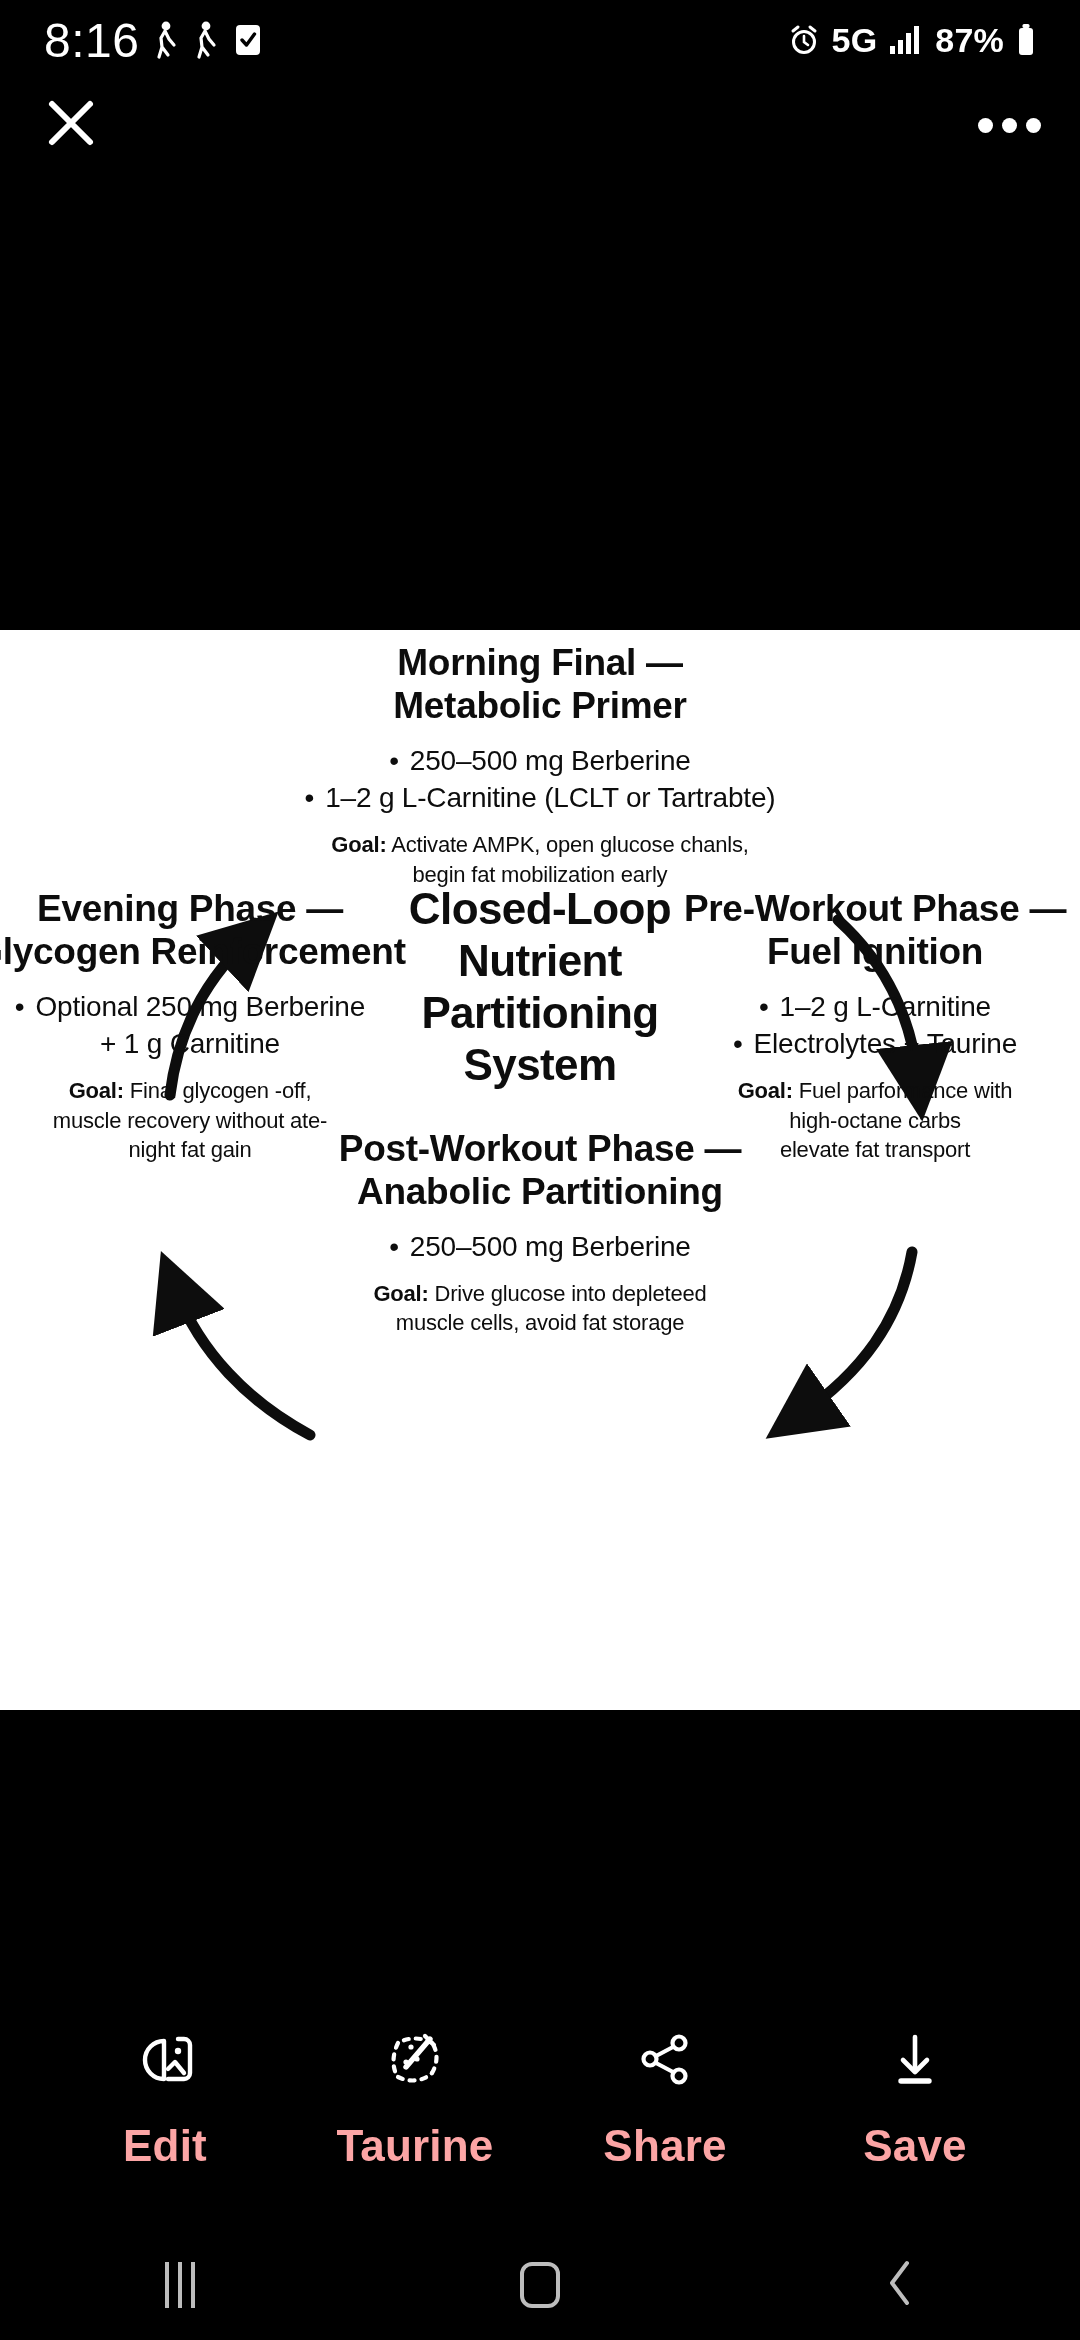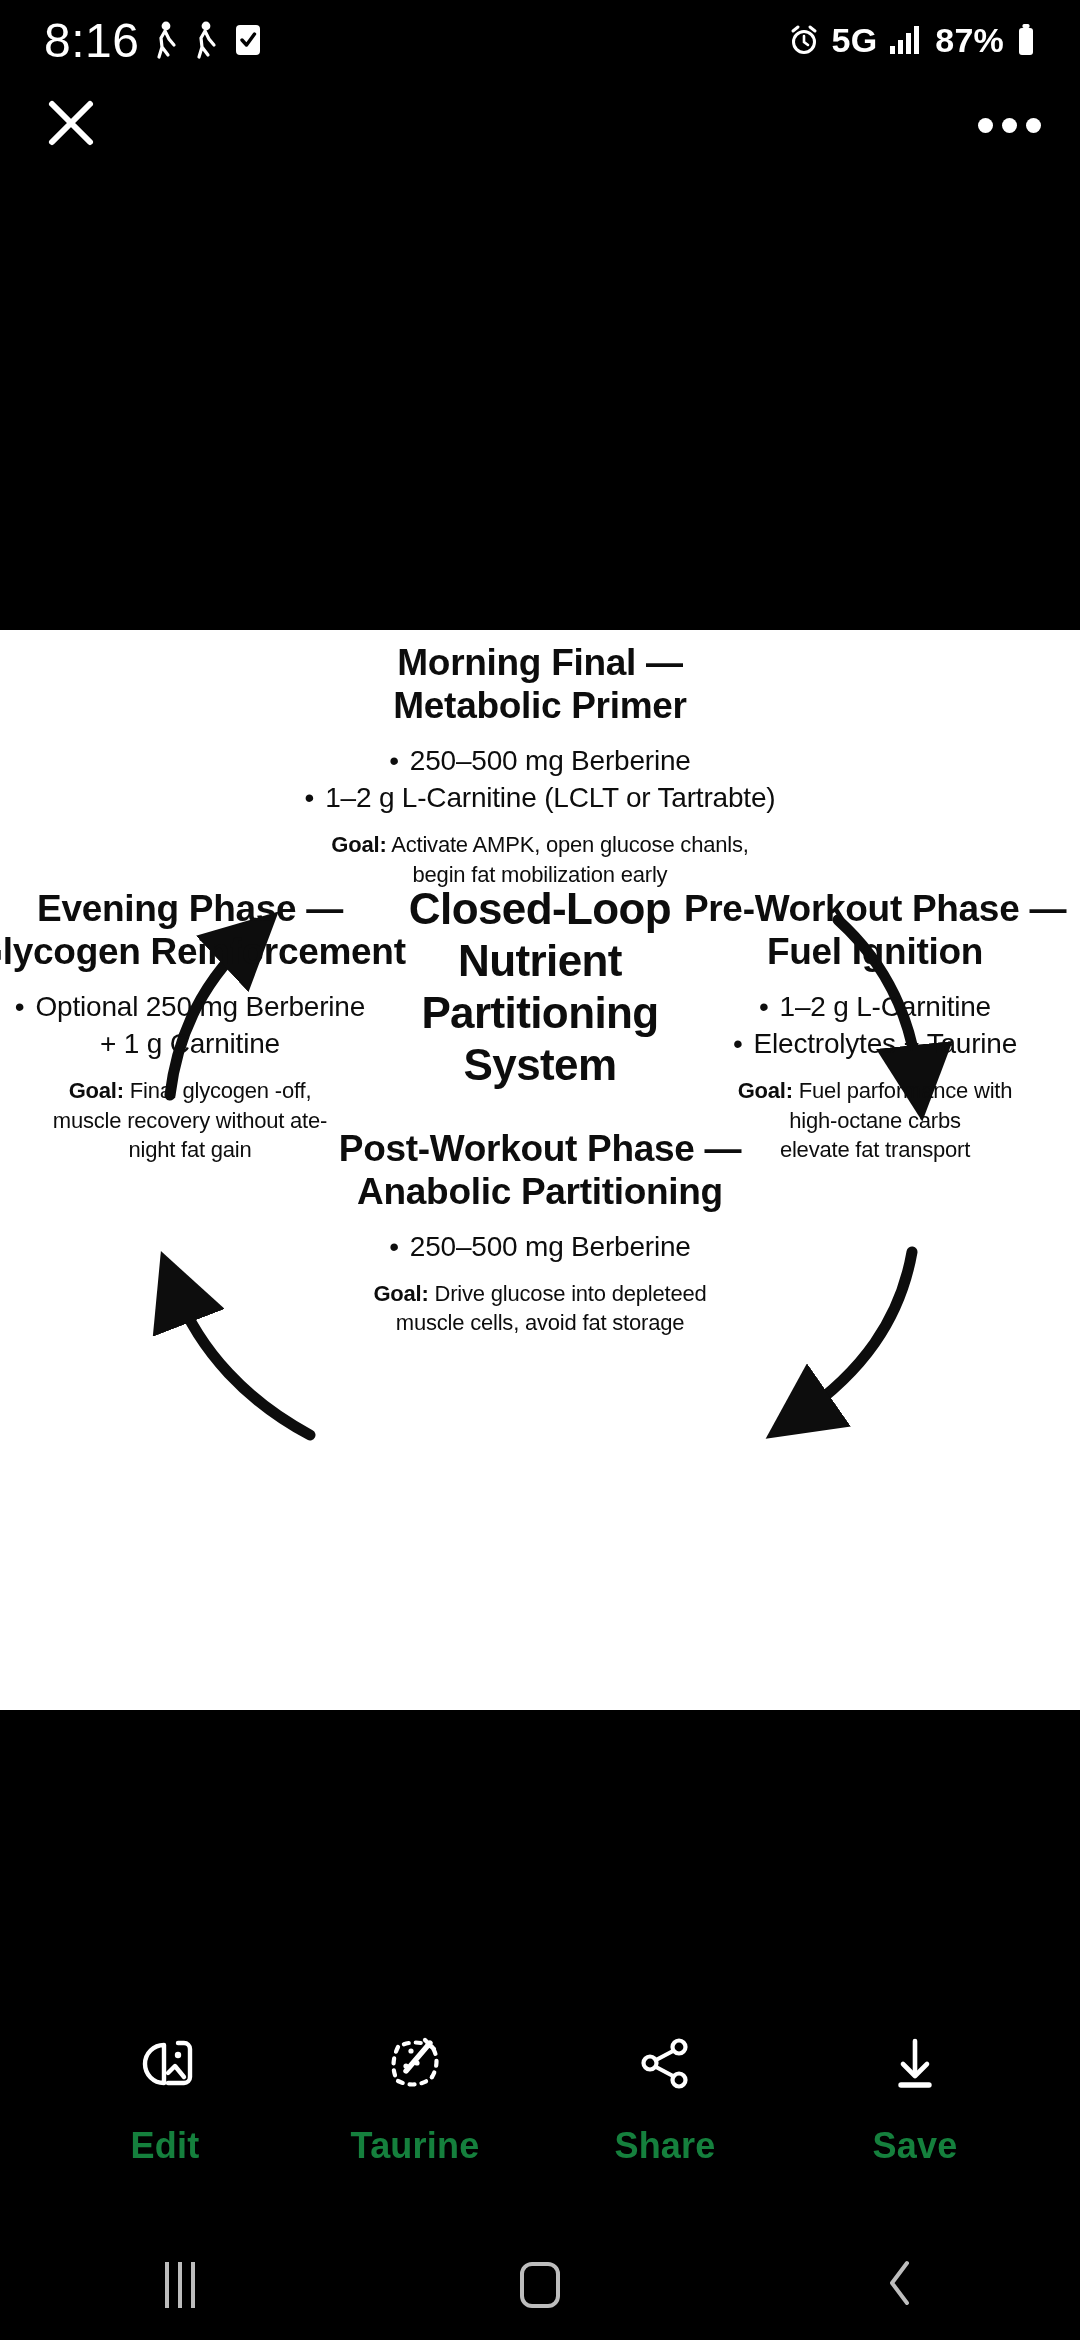--- a/index.html
+++ b/index.html
@@ -80,21 +80,21 @@
 
   
   .toolbar{
     position:absolute; top:1980px; left:0; width:1080px; height:240px;
     display:flex; align-items:center; justify-content:space-around;
     padding:0 40px;
   }
   .tool{
     width:200px; display:flex; flex-direction:column; align-items:center; gap:26px;
   }
-  .tool .lbl{ font-size:36px; font-weight:700; letter-spacing:.2px; color:#15803d; }
+  .tool .lbl{ font-size:44px; font-weight:700; letter-spacing:.2px; color:#fca5a5; }
 
   
   .navbar{
     position:absolute; top:2230px; left:0; width:1080px; height:110px;
     display:flex; align-items:center; justify-content:space-around;
   }
   .nav-btn{ width:160px; height:110px; display:flex; align-items:center; justify-content:center; }
   .recents{ display:flex; gap:9px; }
   .recents i{ display:block; width:4px; height:46px; background:#bdbdbd; }
   .home-sq{ width:40px; height:46px; border:4px solid #bdbdbd; border-radius:12px; }

